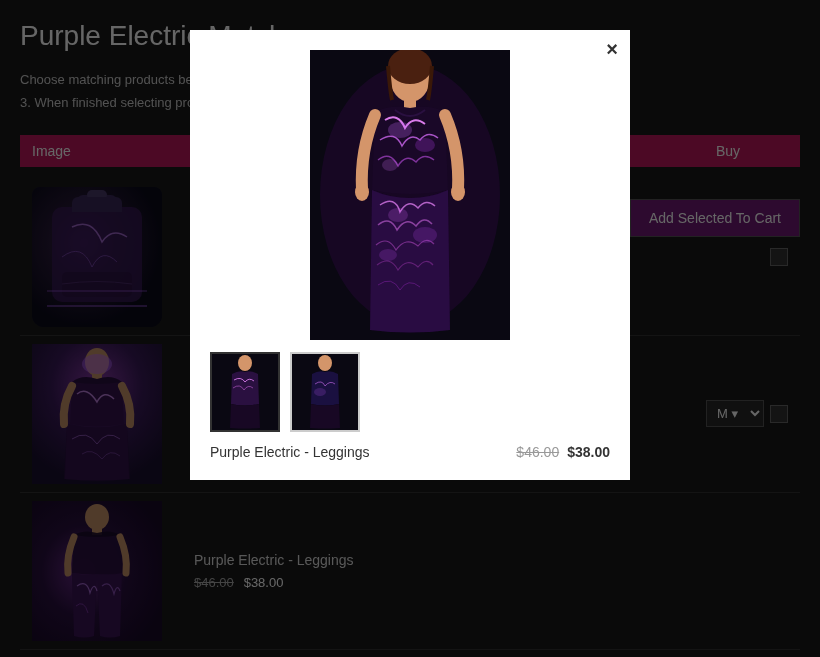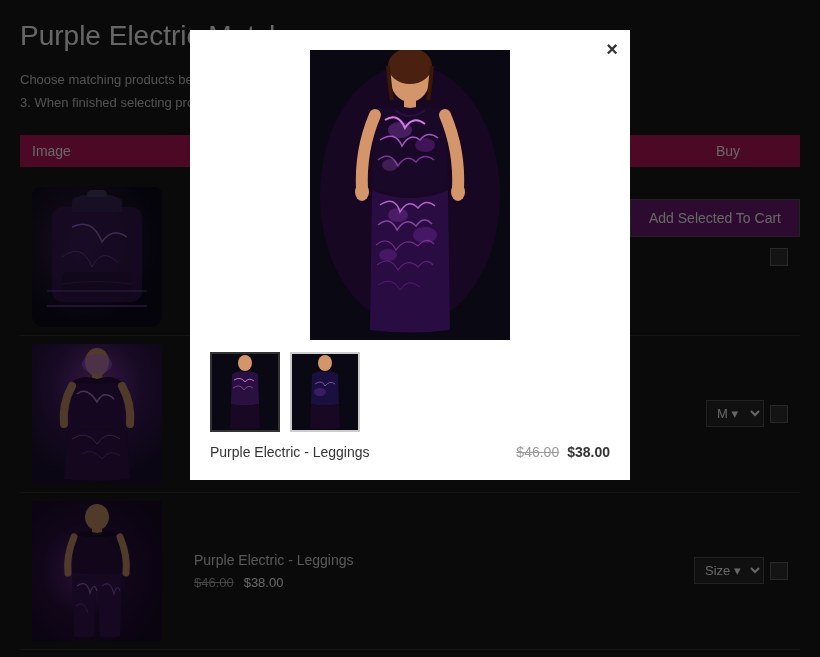--- a/index.html
+++ b/index.html
@@ -422,32 +422,20 @@
 
           <path d="M42 36 Q34 55 36 72" stroke="#c8956a" stroke-width="7" fill="none" stroke-linecap="round"></path>
           <path d="M88 36 Q96 55 94 72" stroke="#c8956a" stroke-width="7" fill="none" stroke-linecap="round"></path>
         </svg>
       </div>
     </div>
     <div class="product-name-cell">
       <div style="margin-bottom:6px;">Purple Electric - Leggings</div>
       <span class="product-price">$46.00</span>
       <span class="product-sale-price">$38.00</span>
-    </div>
-    <div class="product-buy-cell">
-      <select class="size-select">
-        <option>Size ▾</option>
-        <option>XS</option>
-        <option>S</option>
-        <option>M</option>
-        <option>L</option>
-        <option>XL</option>
-        <option>2XL</option>
-      </select>
-      <div class="checkbox-buy"></div>
     </div>
   </div>
 
 </div>
 
 <div class="modal-overlay">
   <div class="modal-box">
     <button class="modal-close">×</button>
 
     <div class="modal-main-image">

